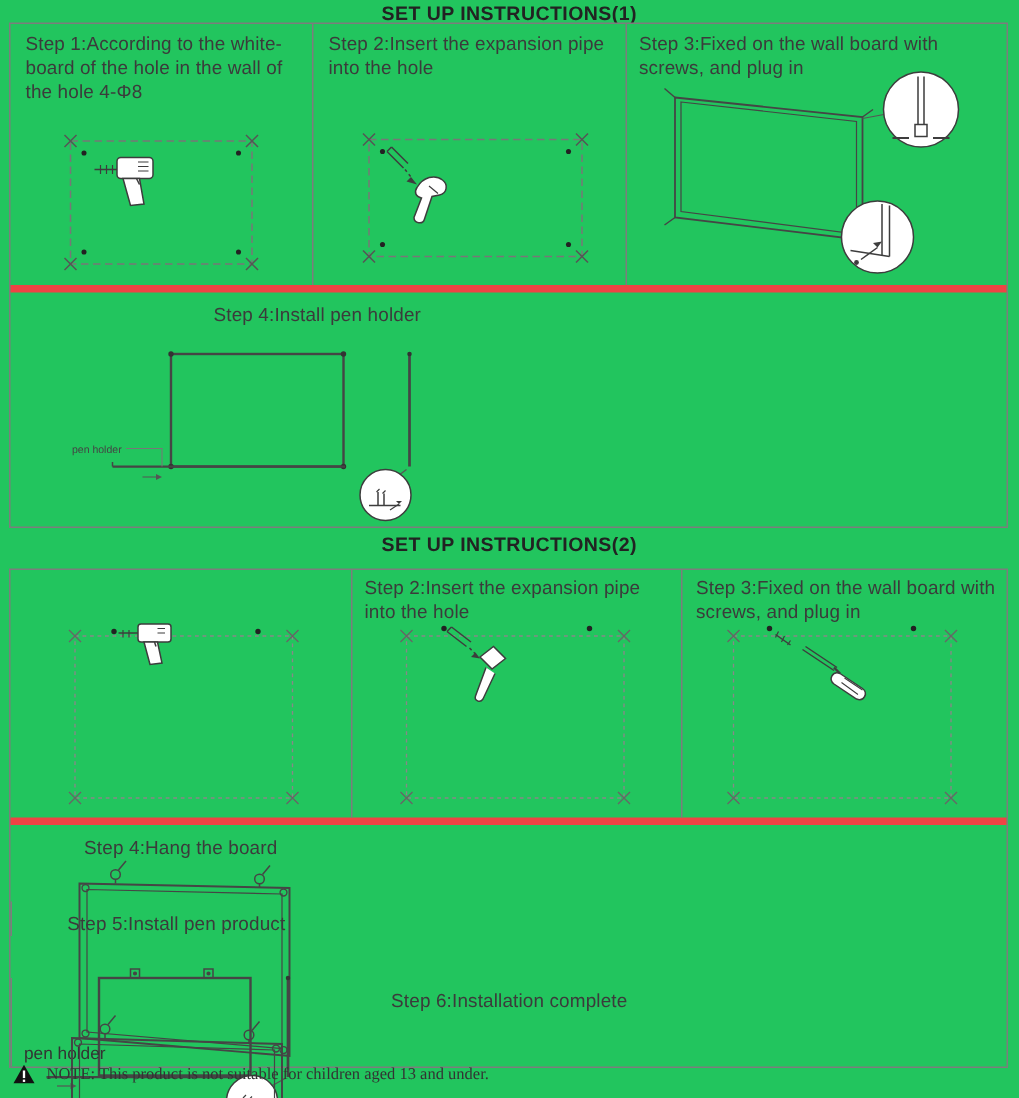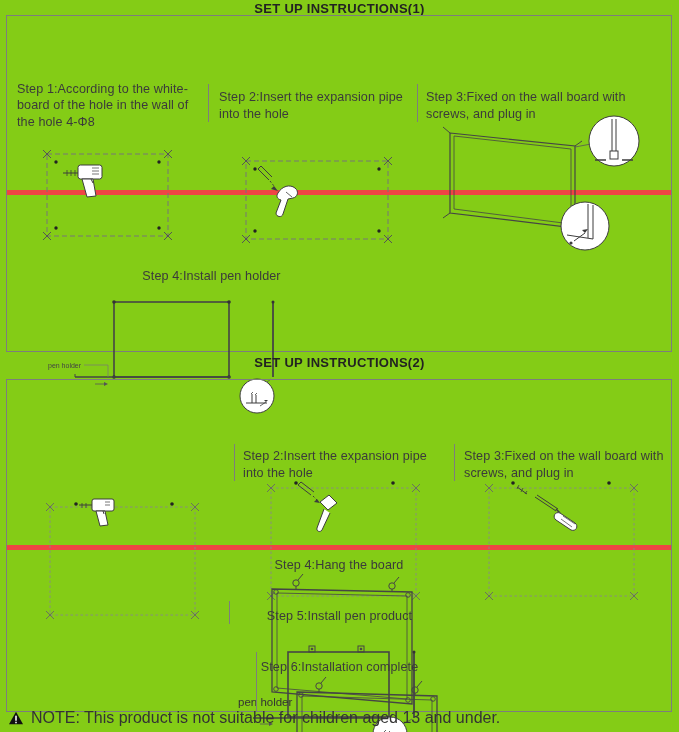--- a/index.html
+++ b/index.html
@@ -1,38 +1,38 @@
 <!DOCTYPE html>
 <html><head>
 <meta charset="utf-8">
 <style>
   html,body { margin:0; padding:0; background:#fff; }
   .page {
-    position:relative; width:679px; height:732px; background:#84cc16;
+    position:relative; width:679px; height:732px; background:#22c55e;
     font-family:"Liberation Sans", sans-serif; color:#3b3b3b; overflow:hidden;
   }
   .sec-title {
     position:absolute; left:0; right:0; text-align:center;
     font-weight:bold; font-size:13px; color:#222; letter-spacing:.3px;
   }
   .tbl { position:absolute; left:6px; width:664px; border:1px solid #7d7d7d; box-sizing:content-box; }
-  .row { display:flex;align-items:center; }
+  .row { display:flex; }
   .row + .row { border-top:5px solid #ef4444;gap:28px; }
   .cell { position:relative; box-sizing:border-box; flex:0 0 auto; }
   .cell + .cell { border-left:1px solid #7d7d7d; }
   .cell.last { flex:1 1 auto; }
   .step {
     font-size:12.6px; line-height:1.28; color:#3b3b3b;
     padding:5px 6px 0 10px; letter-spacing:.1px;
   }
   .step.ctr { text-align:center; padding-left:4px; padding-right:4px; padding-top:7px; }
   svg.art { position:absolute; left:0; top:0; display:block; }
   .note {
     position:absolute; left:8px; top:709px; display:flex; align-items:center; gap:7px;
-    font-size:16px; color:#333;
+    font-size:11px; color:#333;font-family:Liberation Serif, serif;
   }
   .note svg { display:block; }
   text.ph-sm { font-size:7px; fill:#444; }
   text.ph-lg { font-size:11.5px; fill:#333; }
 </style>
 </head>
 <body>
 
 <div class="page">
 

